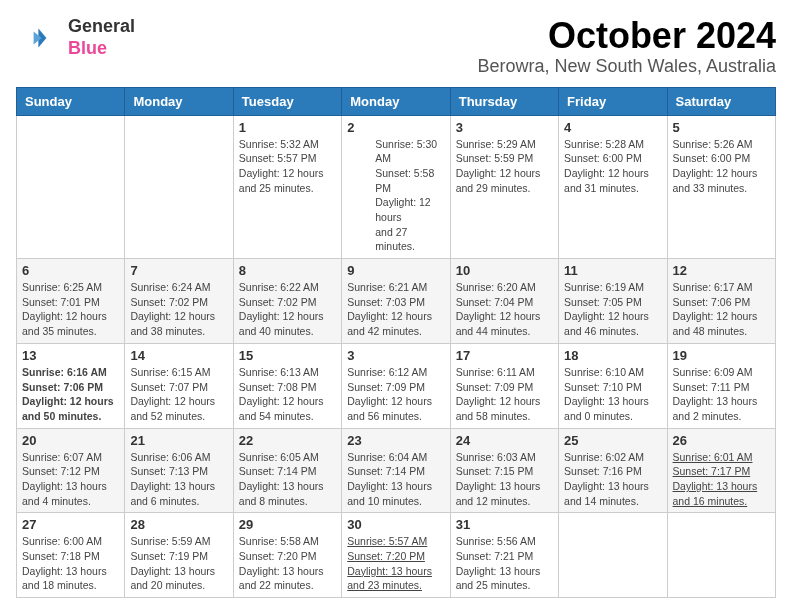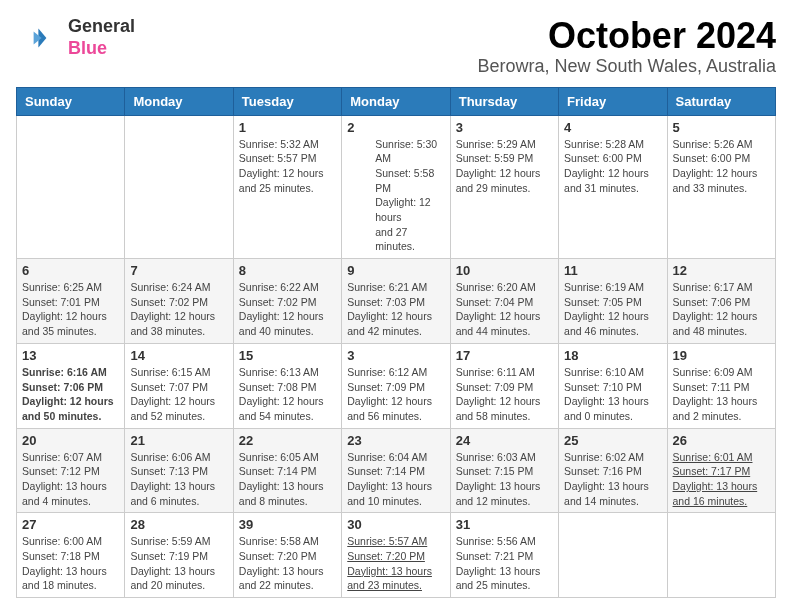--- a/index.html
+++ b/index.html
@@ -318,21 +318,21 @@
 and 18 minutes.</div>
         </td>
         <td>
           <span class="day-number">28</span>
           <div class="day-info" style="white-space: pre-line;">Sunrise: 5:59 AM
 Sunset: 7:19 PM
 Daylight: 13 hours
 and 20 minutes.</div>
         </td>
         <td>
-          <span class="day-number">39</span>
+          <span class="day-number">29</span>
           <div class="day-info" style="white-space: pre-line;">Sunrise: 5:58 AM
 Sunset: 7:20 PM
 Daylight: 13 hours
 and 22 minutes.</div>
         </td>
         <td>
           <span class="day-number">30</span>
           <div class="day-info" style="white-space: pre-line; text-decoration: underline;">Sunrise: 5:57 AM
 Sunset: 7:20 PM
 Daylight: 13 hours

